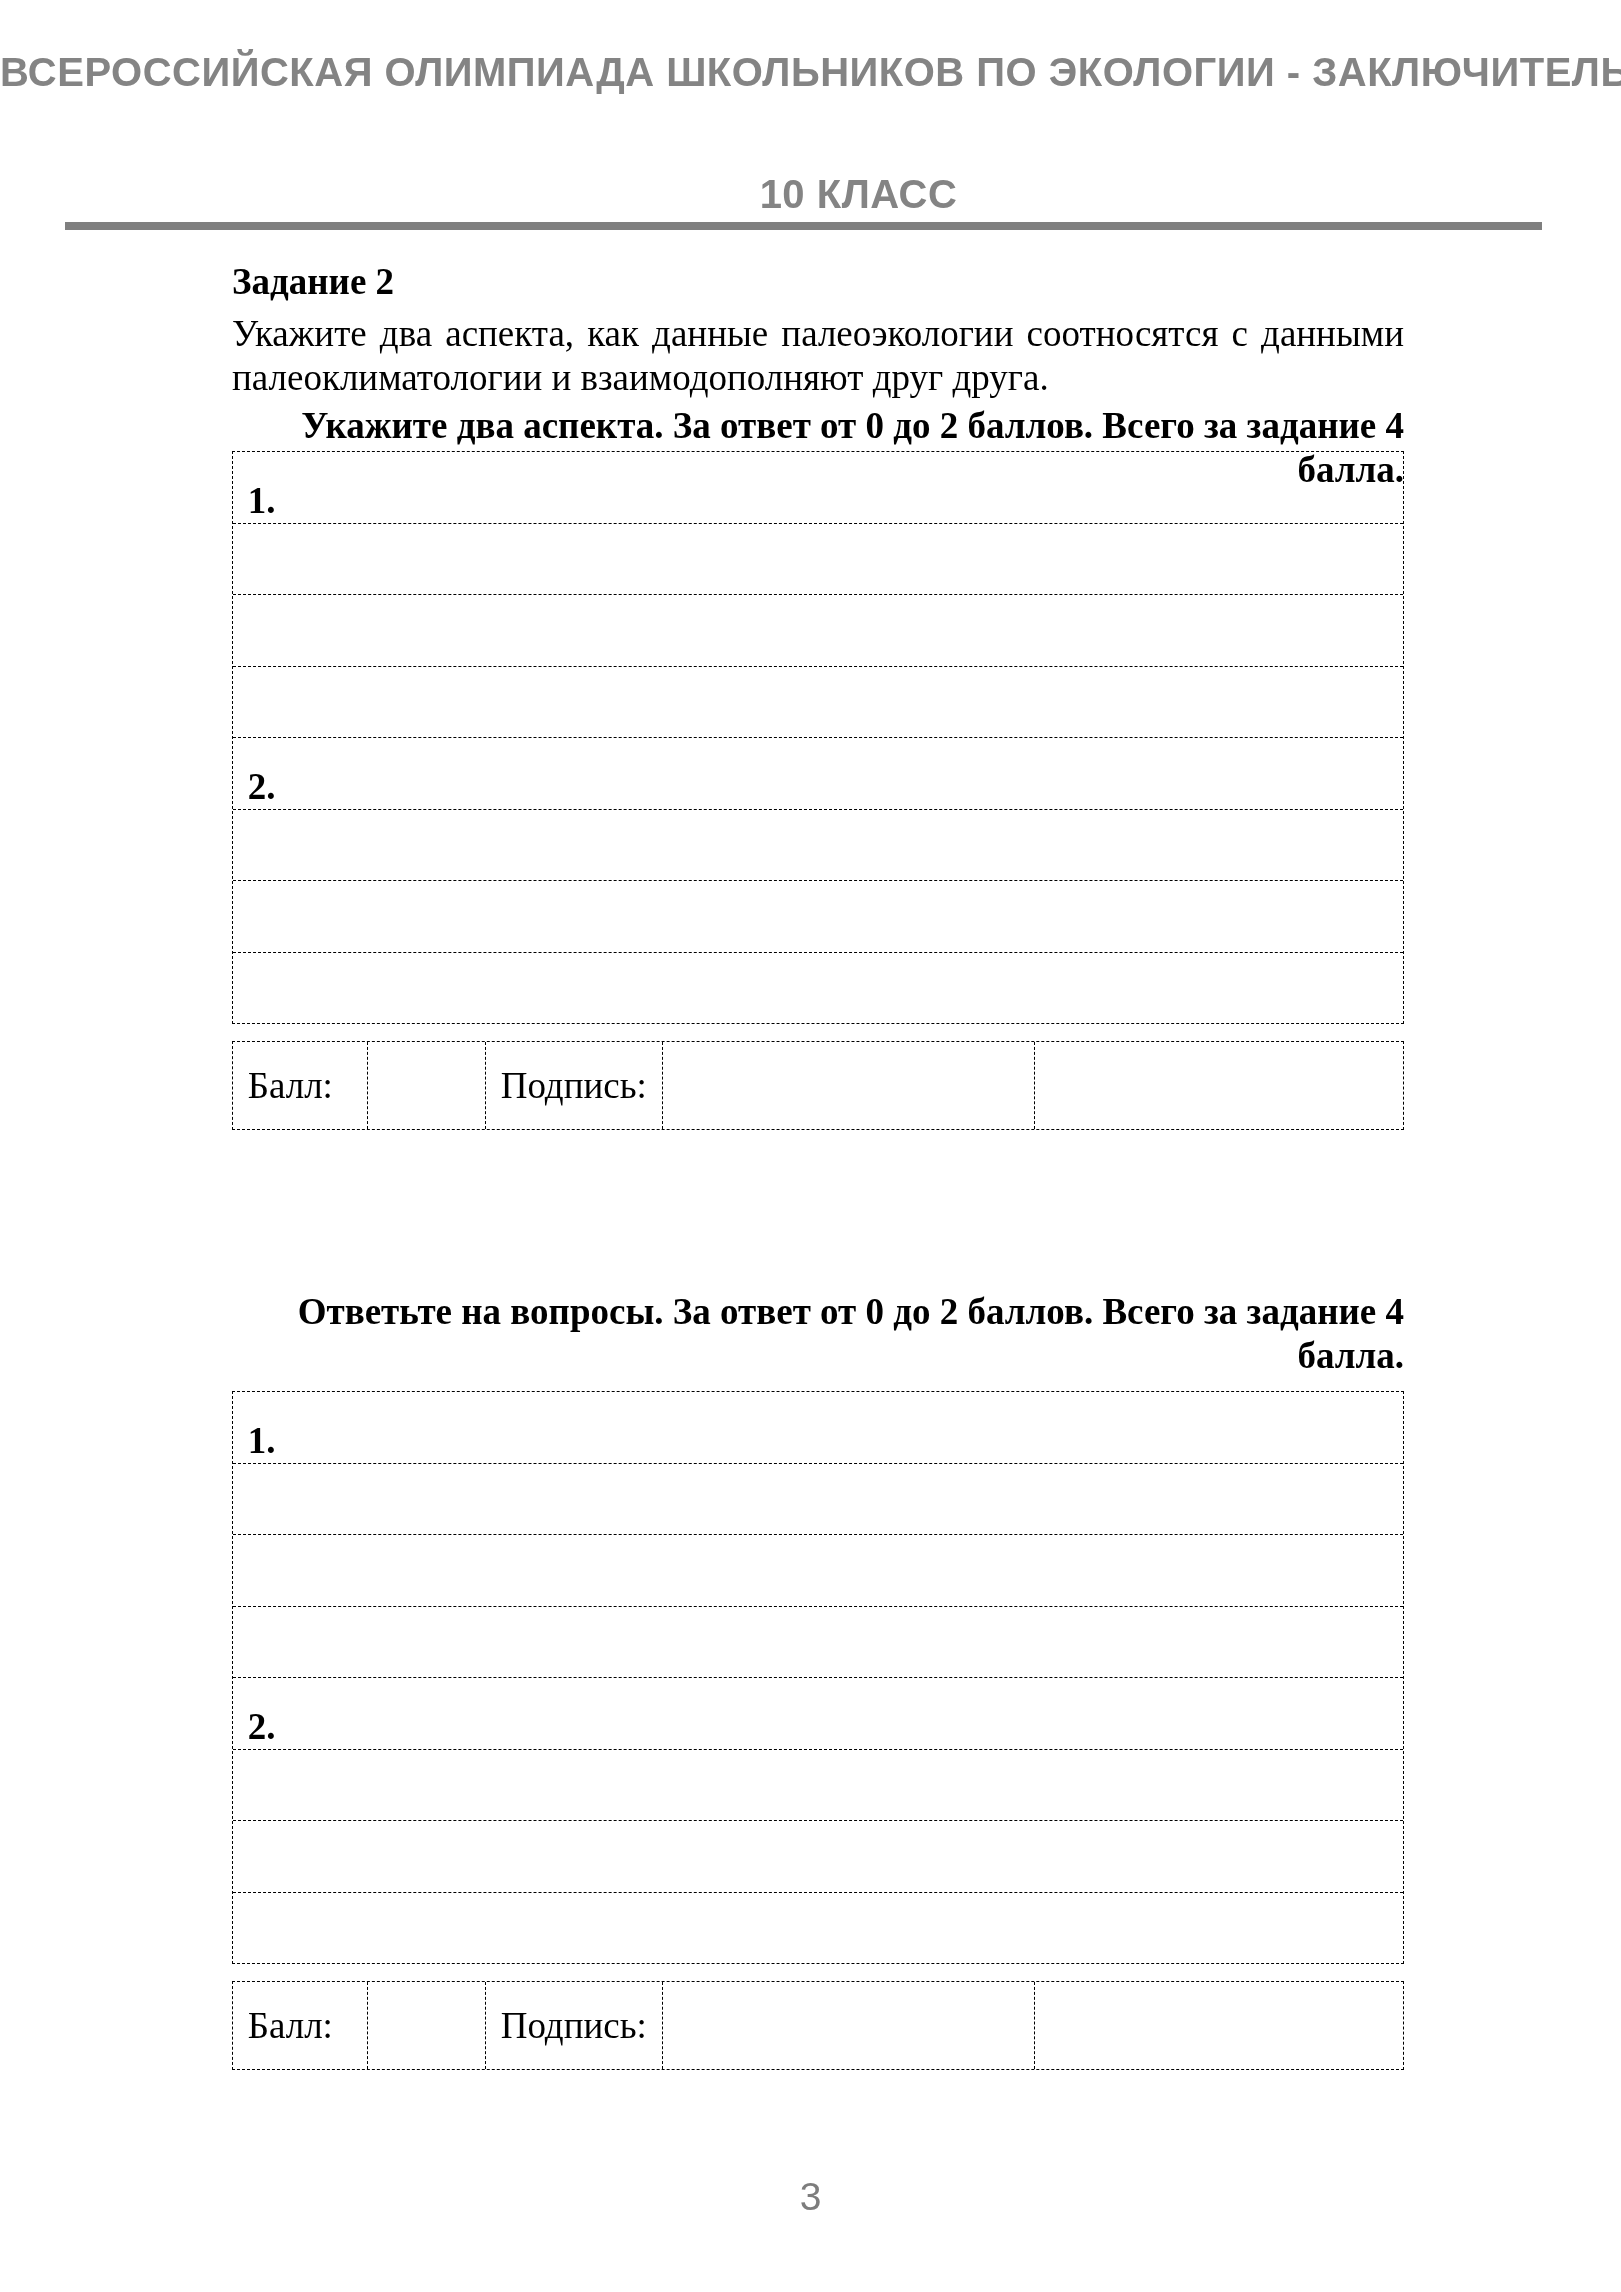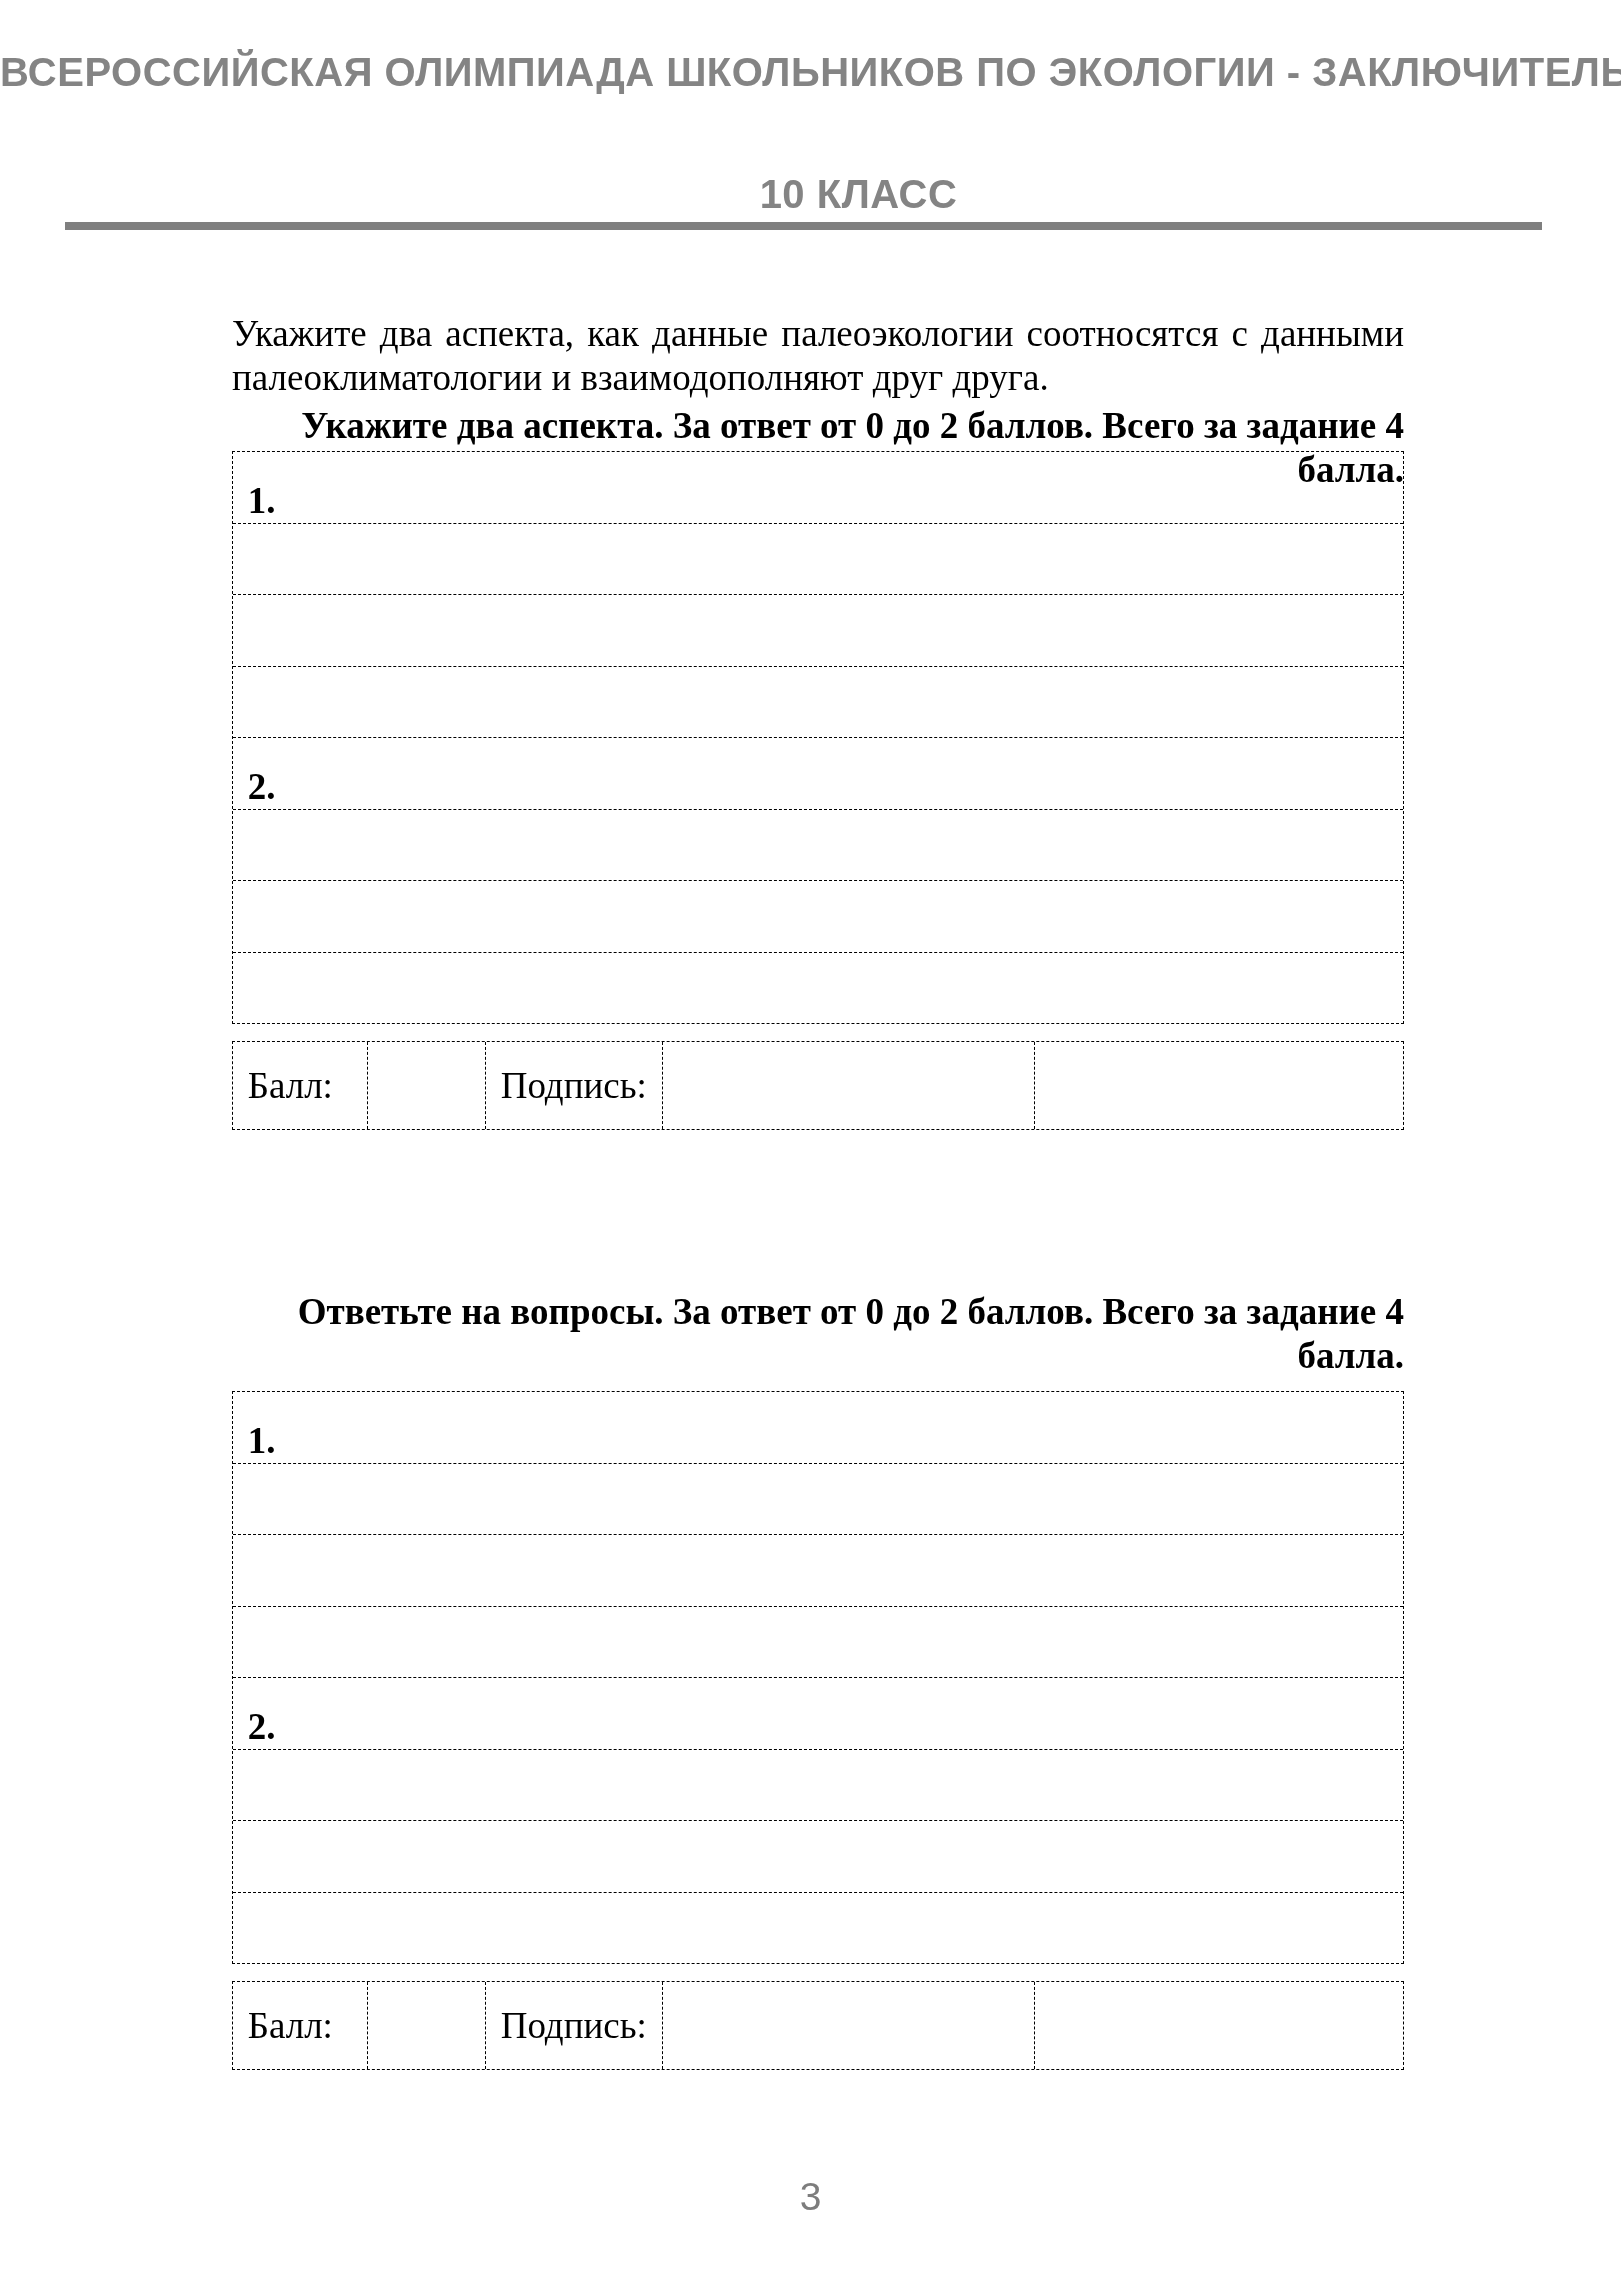--- a/index.html
+++ b/index.html
@@ -127,20 +127,21 @@
 </style>
 </head>
 <body>
 
 <div class="page">
 
   <div class="header-line hl1">ВСЕРОССИЙСКАЯ ОЛИМПИАДА ШКОЛЬНИКОВ ПО ЭКОЛОГИИ - ЗАКЛЮЧИТЕЛЬНЫЙ ЭТАП</div>
   <div class="header-line hl3">10 КЛАСС</div>
   <div class="header-divider"></div>
 
+  <div class="col task-title" style="top:260px">Задание 2</div>
   <div class="col task-question" style="top:312px">Укажите два аспекта, как данные палеоэкологии соотносятся с данными палеоклиматологии и взаимодополняют друг друга.</div>
   <div class="col task-instruction" style="top:404px">Укажите два аспекта. За ответ от 0 до 2 баллов. Всего за задание 4 балла.</div>
 
   <div class="answer-box" style="top:451px">
     <div class="answer-row">
       <span class="answer-label">1.</span>
     </div>
     <div class="answer-row"></div>
     <div class="answer-row"></div>
     <div class="answer-row"></div>

